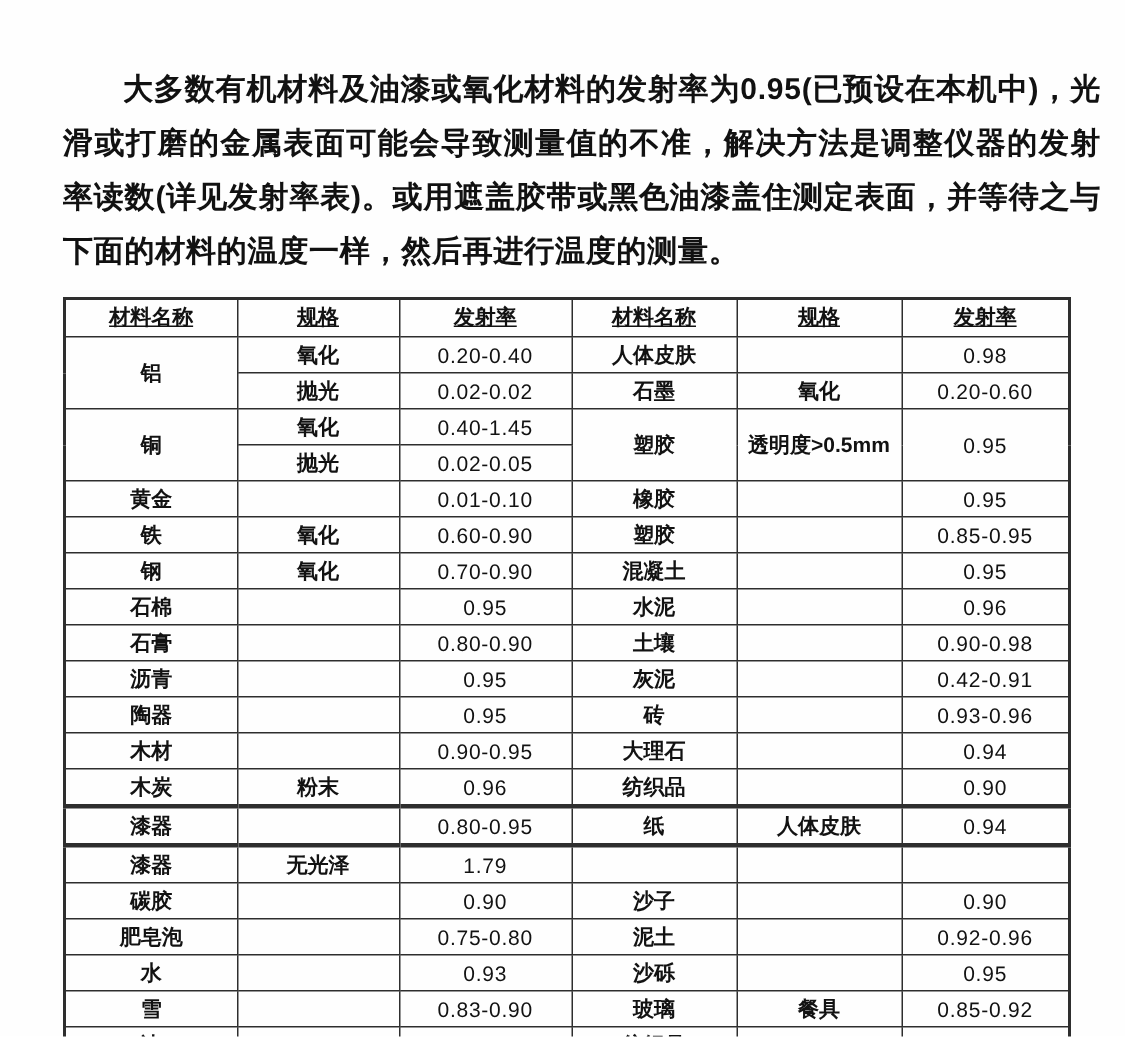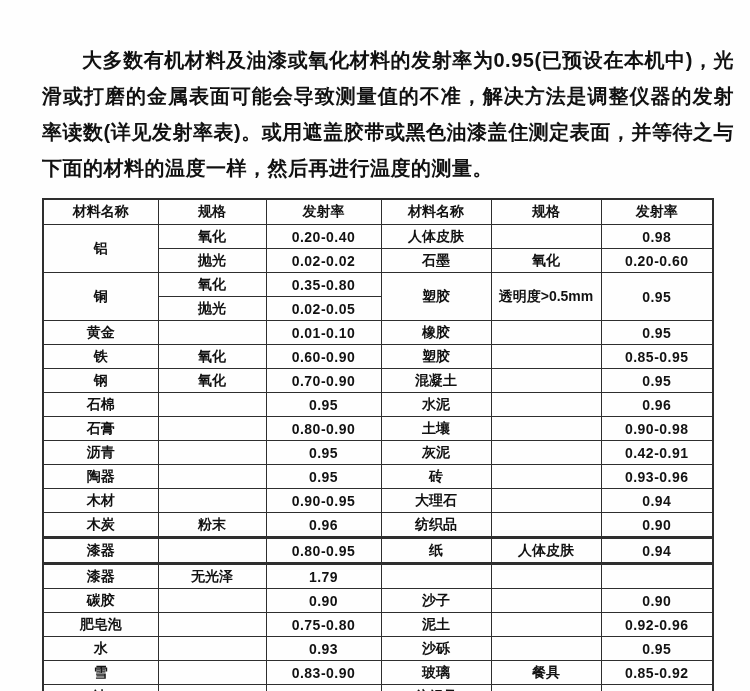--- a/index.html
+++ b/index.html
@@ -44,23 +44,24 @@
     vertical-align: middle;
     font-size: 14px;
     height: 21px;
     padding: 1px 2px;
     overflow: hidden;
     white-space: nowrap;
   }
   table.emissivity-table th {
     font-weight: 600;
     height: 22px;
+    text-decoration: underline;
   }
   td.txt { font-weight: 600; }
-  td.num { font-weight: 700; letter-spacing: 0.5px; margin-top: 32px; }
+  td.num { font-weight: 400; letter-spacing: 0.5px; margin-top: 32px; }
   tr.thick-bottom th,
   tr.thick-bottom td { border-bottom-width: 3px; }
 </style>
 </head>
 <body>
 
 <div class="page">
 
   <p class="intro">大多数有机材料及油漆或氧化材料的发射率为0.95(已预设在本机中)，光滑或打磨的金属表面可能会导致测量值的不准，解决方法是调整仪器的发射率读数(详见发射率表)。或用遮盖胶带或黑色油漆盖住测定表面，并等待之与下面的材料的温度一样，然后再进行温度的测量。</p>
 
@@ -95,21 +96,21 @@
         <tr>
           <td class="txt">抛光</td>
           <td class="num">0.02-0.02</td>
           <td class="txt">石墨</td>
           <td class="txt">氧化</td>
           <td class="num">0.20-0.60</td>
         </tr>
         <tr>
           <td rowspan="2" class="txt">铜</td>
           <td class="txt">氧化</td>
-          <td class="num">0.35-0.80</td>
+          <td class="num">0.40-1.45</td>
           <td rowspan="2" class="txt">塑胶</td>
           <td rowspan="2" class="txt">透明度&gt;0.5mm</td>
           <td rowspan="2" class="num">0.95</td>
         </tr>
         <tr>
           <td class="txt">抛光</td>
           <td class="num">0.02-0.05</td>
         </tr>
         <tr>
           <td class="txt">黄金</td>

